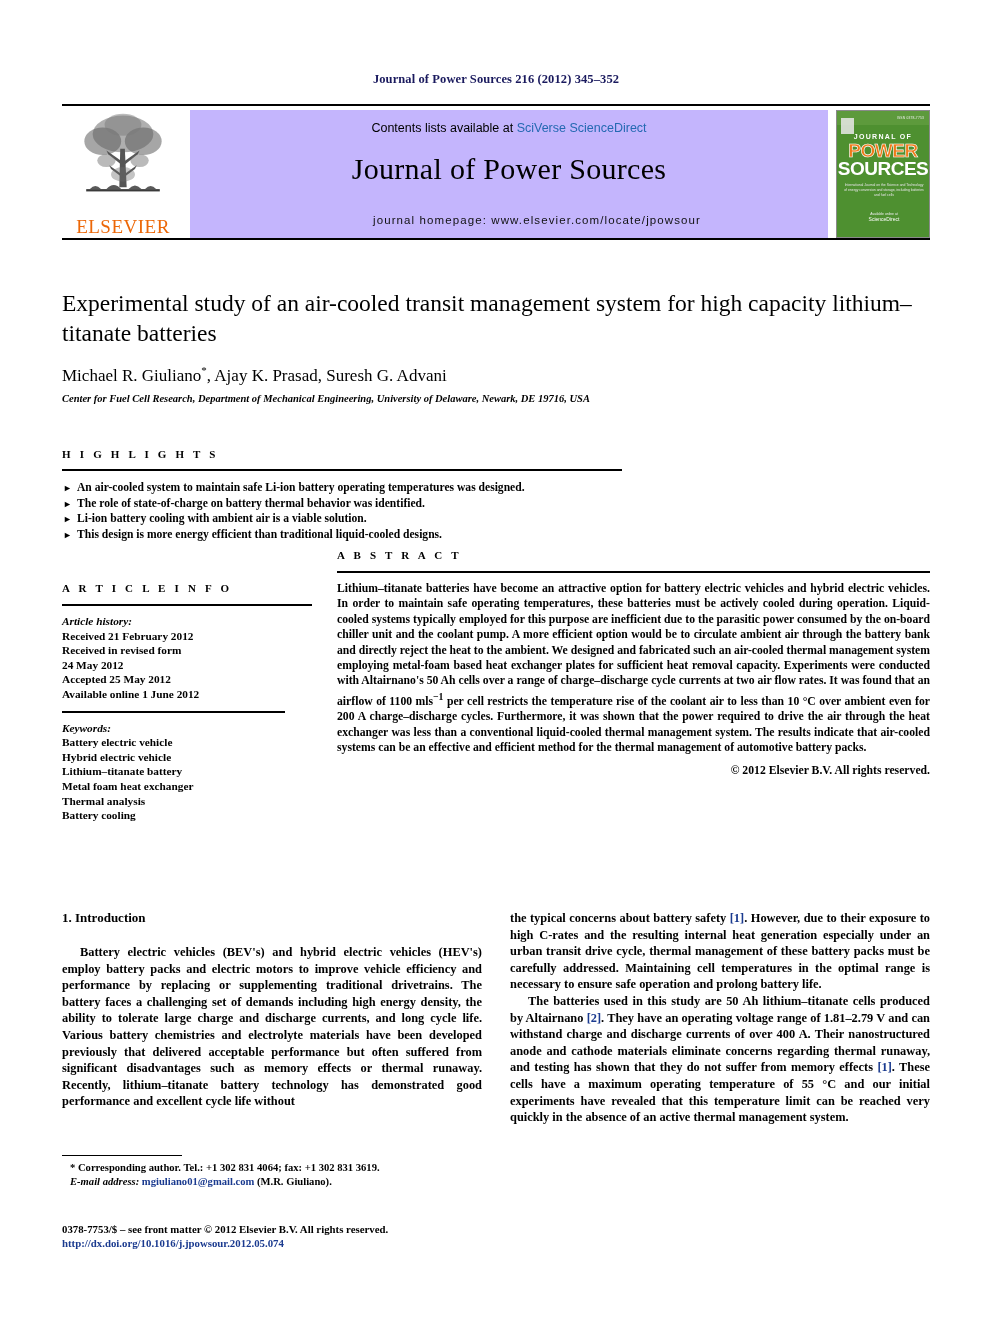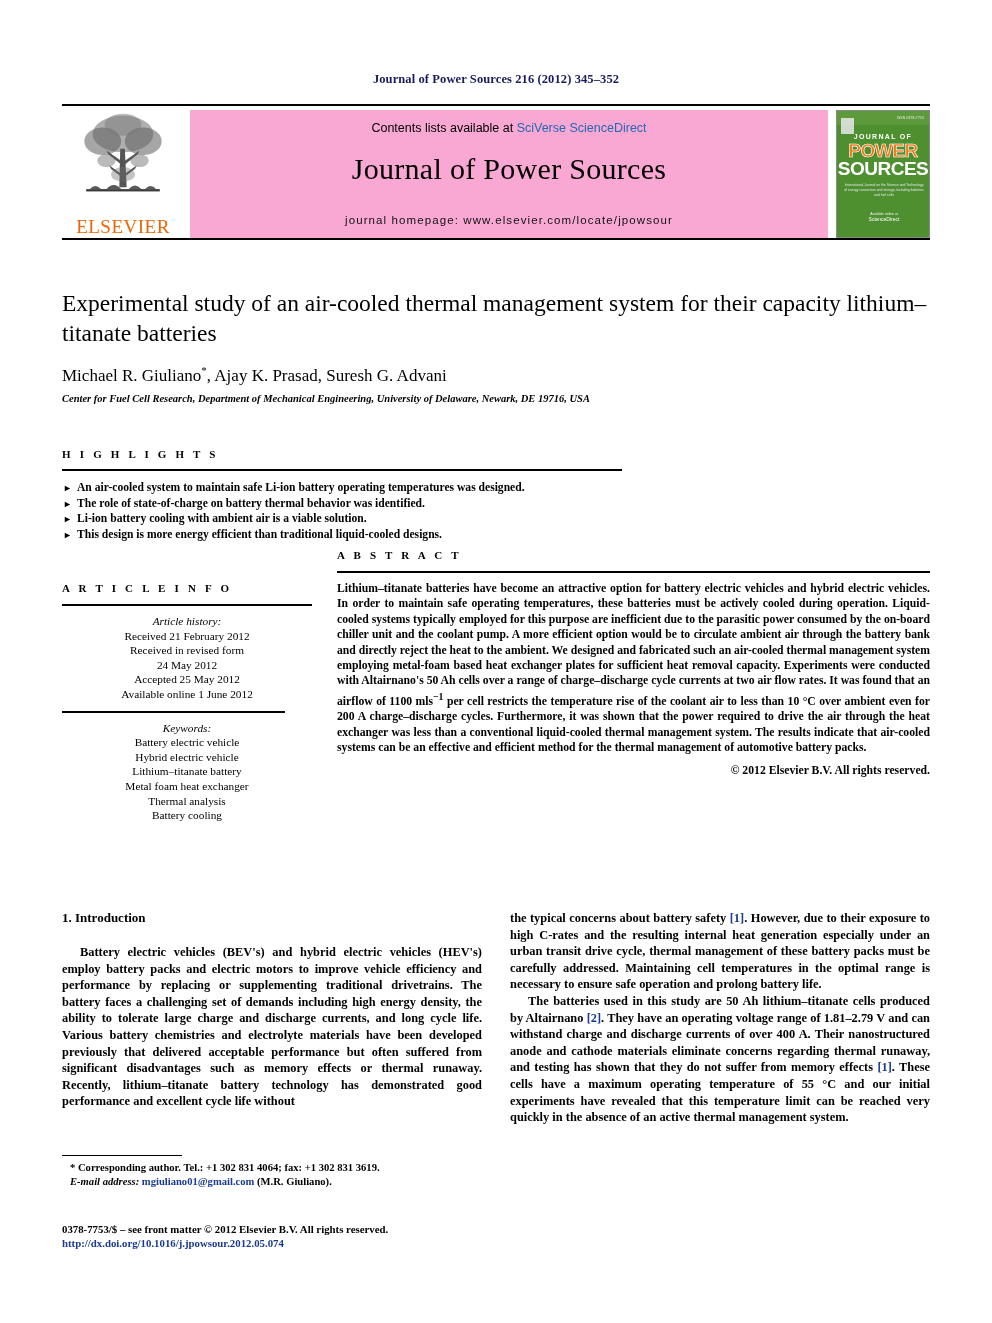--- a/index.html
+++ b/index.html
@@ -70,21 +70,21 @@
     font-family: "Liberation Serif", serif;
     font-size: 19px;
     letter-spacing: 0.5px;
     color: #ec6707;
     font-weight: normal;
     line-height: 1;
     margin-top: 15px;
   }
   .masthead-center {
     flex: 1 1 auto;
-    background: #f9a8d4;
+    background: #c4b5fd;
     position: relative;
     margin-left: 6px;
     margin-right: 8px;
   }
   .contents-line {
     position: absolute;
     left: 0; top: 11px;
     width: 100%;
     text-align: center;
     font-family: "Liberation Sans", sans-serif;
@@ -106,20 +106,21 @@
   }
   .homepage-line {
     position: absolute;
     left: 0; bottom: 12px;
     width: 100%;
     text-align: center;
     font-family: "Liberation Sans", sans-serif;
     font-size: 11.5px;
     letter-spacing: 1.1px;
     color: #111;
+    padding-left: 28px;
   }
   .cover-thumb {
     width: 94px;
     flex: none;
     border: 1px solid #8a8a8a;
     box-sizing: border-box;
     background: #4e9030;
     position: relative;
     overflow: hidden;
   }
@@ -268,24 +269,23 @@
   
   .info-col {
     position: absolute;
     left: 62px; top: 582px;
     width: 250px;
   }
   .info-col .ai-rule { margin-top: 10px; border-top: 2.5px solid #000; }
   .info-body {
     margin-top: 8px;
     font-family: "Liberation Serif", serif;
-    font-weight: normal;
+    font-weight: bold;
     font-size: 11.3px;
     line-height: 14.6px;
-    text-align: center;
   }
   .info-body .lbl {
     font-style: italic;
     display: block;
   }
   .info-sep {
     margin: 9px 0 8px 0;
     border-top: 2.5px solid #000;
     width: 223px;
   }
@@ -431,21 +431,21 @@
         <div class="cover-foot">
           <span>Available online at</span><br>
           <span class="big">ScienceDirect</span>
         </div>
       </div>
 
     </div>
   </div>
 
   <div class="title-block">
-    <h1 class="paper-title">Experimental study of an air-cooled thermal management system for their capacity lithium–titanate batteries</h1>
+    <h1 class="paper-title">Experimental study of an air-cooled transit management system for high capacity lithium–titanate batteries</h1>
     <div class="authors">
       <span>Michael R. Giuliano</span><sup>*</sup><span>, Ajay K. Prasad, Suresh G. Advani</span>
     </div>
     <div class="affiliation">Center for Fuel Cell Research, Department of Mechanical Engineering, University of Delaware, Newark, DE 19716, USA</div>
   </div>
 
   <div class="highlights">
     <div class="sec-head">H I G H L I G H T S</div>
     <div class="hl-rule"></div>
     <ul class="hl-list">

